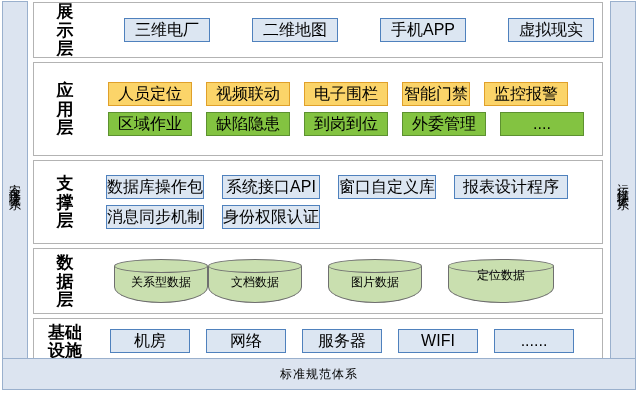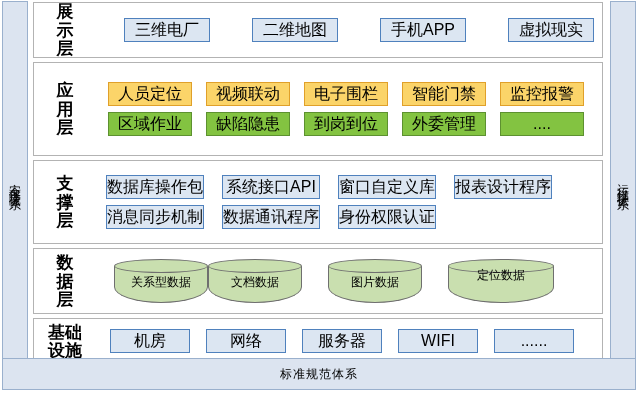--- a/index.html
+++ b/index.html
@@ -204,21 +204,21 @@
           <div class="row" style="padding-left: 8px; margin: 3px 0px;">
             <div class="node yellow" style="width: 84px; margin-right: 14px;">
               <span>人员定位</span>
             </div>
             <div class="node yellow" style="width: 84px; margin-right: 14px;">
               <span>视频联动</span>
             </div>
             <div class="node yellow" style="width: 84px; margin-right: 14px;">
               <span>电子围栏</span>
             </div>
-            <div class="node yellow" style="width: 84px; margin-right: 14px;">
+            <div class="node yellow" style="width: 68px; margin-right: 14px;">
               <span>智能门禁</span>
             </div>
             <div class="node yellow" style="width: 84px; margin-right: 14px;">
               <span>监控报警</span>
             </div>
           </div>
           <div class="row" style="padding-left: 8px; margin: 3px 0px;">
             <div class="node green" style="width: 84px; margin-right: 14px;">
               <span>区域作业</span>
             </div>
@@ -247,30 +247,27 @@
           <div class="row" style="padding-left: 6px; margin: 3px 0px;">
             <div class="node blue" style="width: 98px; margin-right: 18px;">
               <span>数据库操作包</span>
             </div>
             <div class="node blue" style="width: 98px; margin-right: 18px;">
               <span>系统接口API</span>
             </div>
             <div class="node blue" style="width: 98px; margin-right: 18px;">
               <span>窗口自定义库</span>
             </div>
-            <div class="node blue" style="width: 98px; margin-right: 18px;">
+            <div class="node blue" style="width: 114px; margin-right: 18px;">
               <span>报表设计程序</span>
             </div>
           </div>
           <div class="row" style="padding-left: 6px; margin: 3px 0px;">
             <div class="node blue" style="width: 98px; margin-right: 18px;">
               <span>消息同步机制</span>
-            </div>
-            <div class="node blue" style="width: 98px; margin-right: 18px;">
-              <span>数据通讯程序</span>
             </div>
             <div class="node blue" style="width: 98px; margin-right: 18px;">
               <span>身份权限认证</span>
             </div>
           </div>
         </div>
       </div>
       <div class="layer" style="top: 248px; height: 66px;">
         <div class="layer-label">
           <span>数

